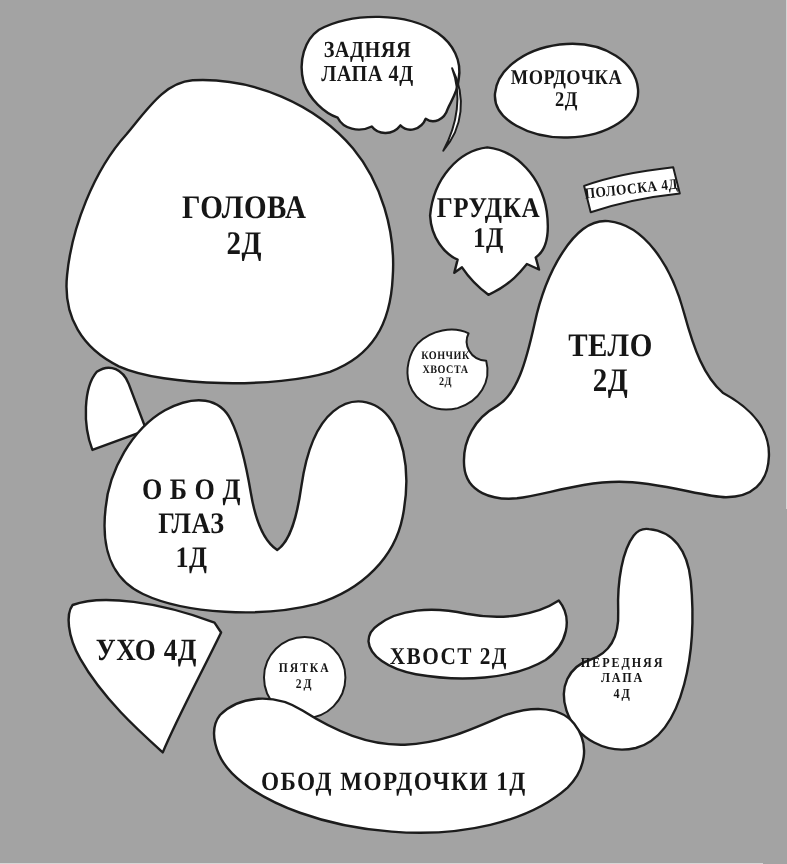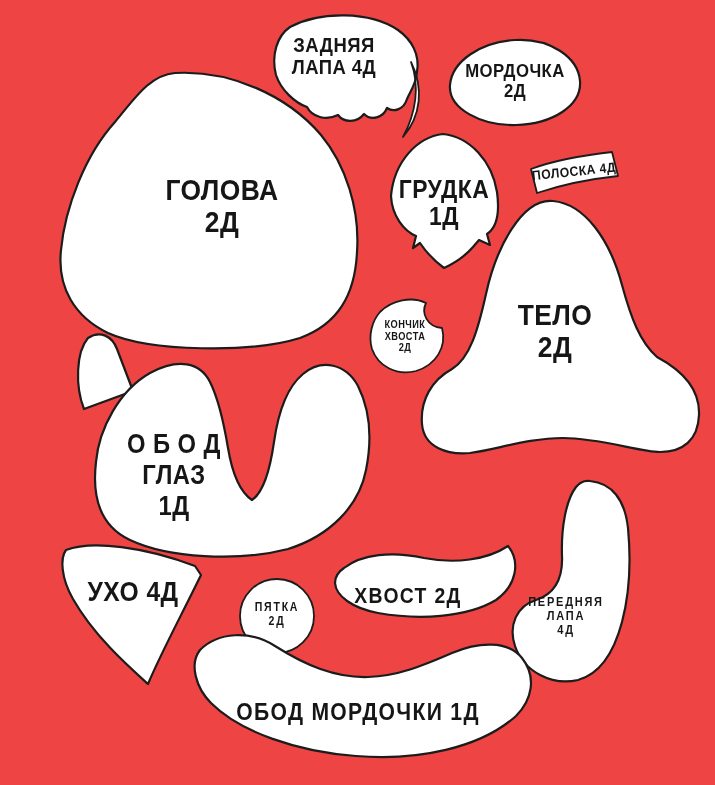--- a/index.html
+++ b/index.html
@@ -1,18 +1,18 @@
 <!DOCTYPE html>
 <html><head>
 <meta charset="utf-8">
 <style>
   html,body{margin:0;padding:0;background:#ffffff;}
   #stage{
-    position:relative;width:715px;height:785px;background:#ef4444;overflow:hidden;
-    font-family:Liberation Sans, sans-serif;
+    position:relative;width:715px;height:785px;background:#a3a3a3;overflow:hidden;
+    font-family:Liberation Serif, serif;
   }
   #pattern-svg{position:absolute;left:0;top:0;}
   .pc{fill:#ffffff;stroke:#1c1c1c;stroke-width:2.2;stroke-linejoin:round;stroke-linecap:round;}
   .pc.thin{stroke-width:1.8;}
   .lbl{
     position:absolute;transform:translate(-50%,-50%) scaleX(0.88);
     font-weight:bold;color:#161616;text-align:center;line-height:1.05;
     white-space:nowrap;letter-spacing:0.5px;
   }
   .lbl div{margin:0;padding:0;}

